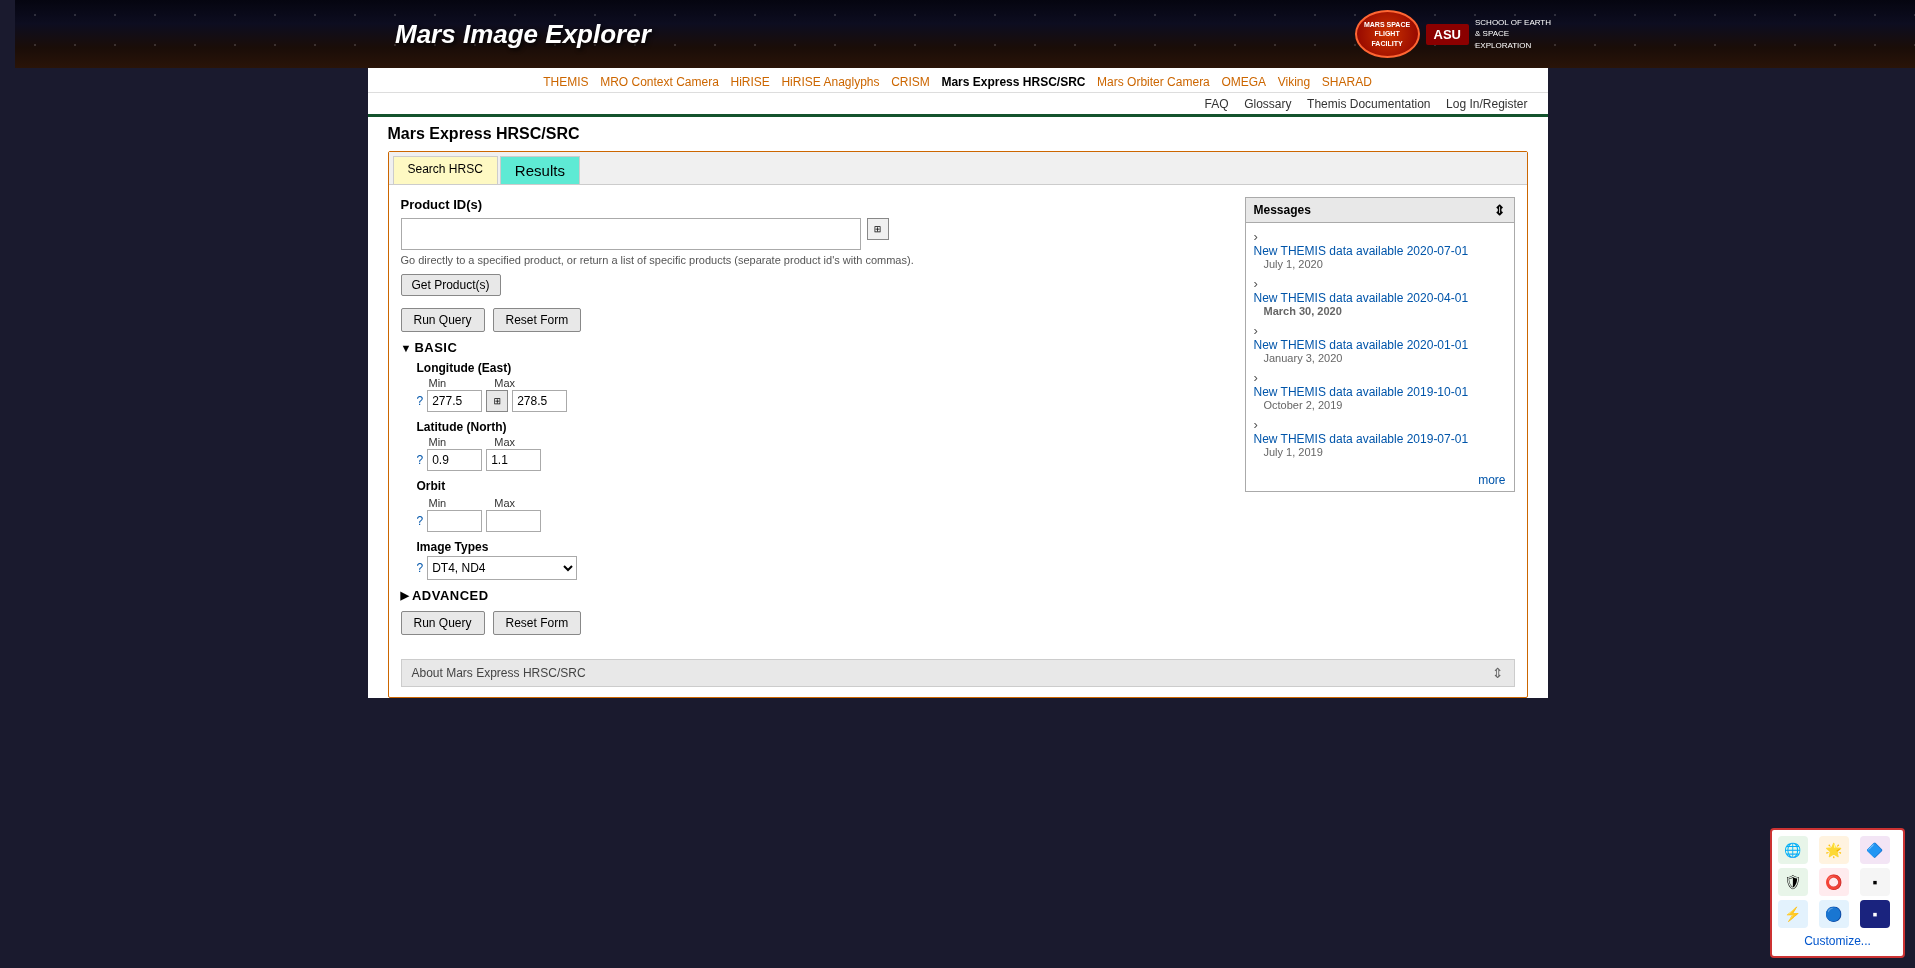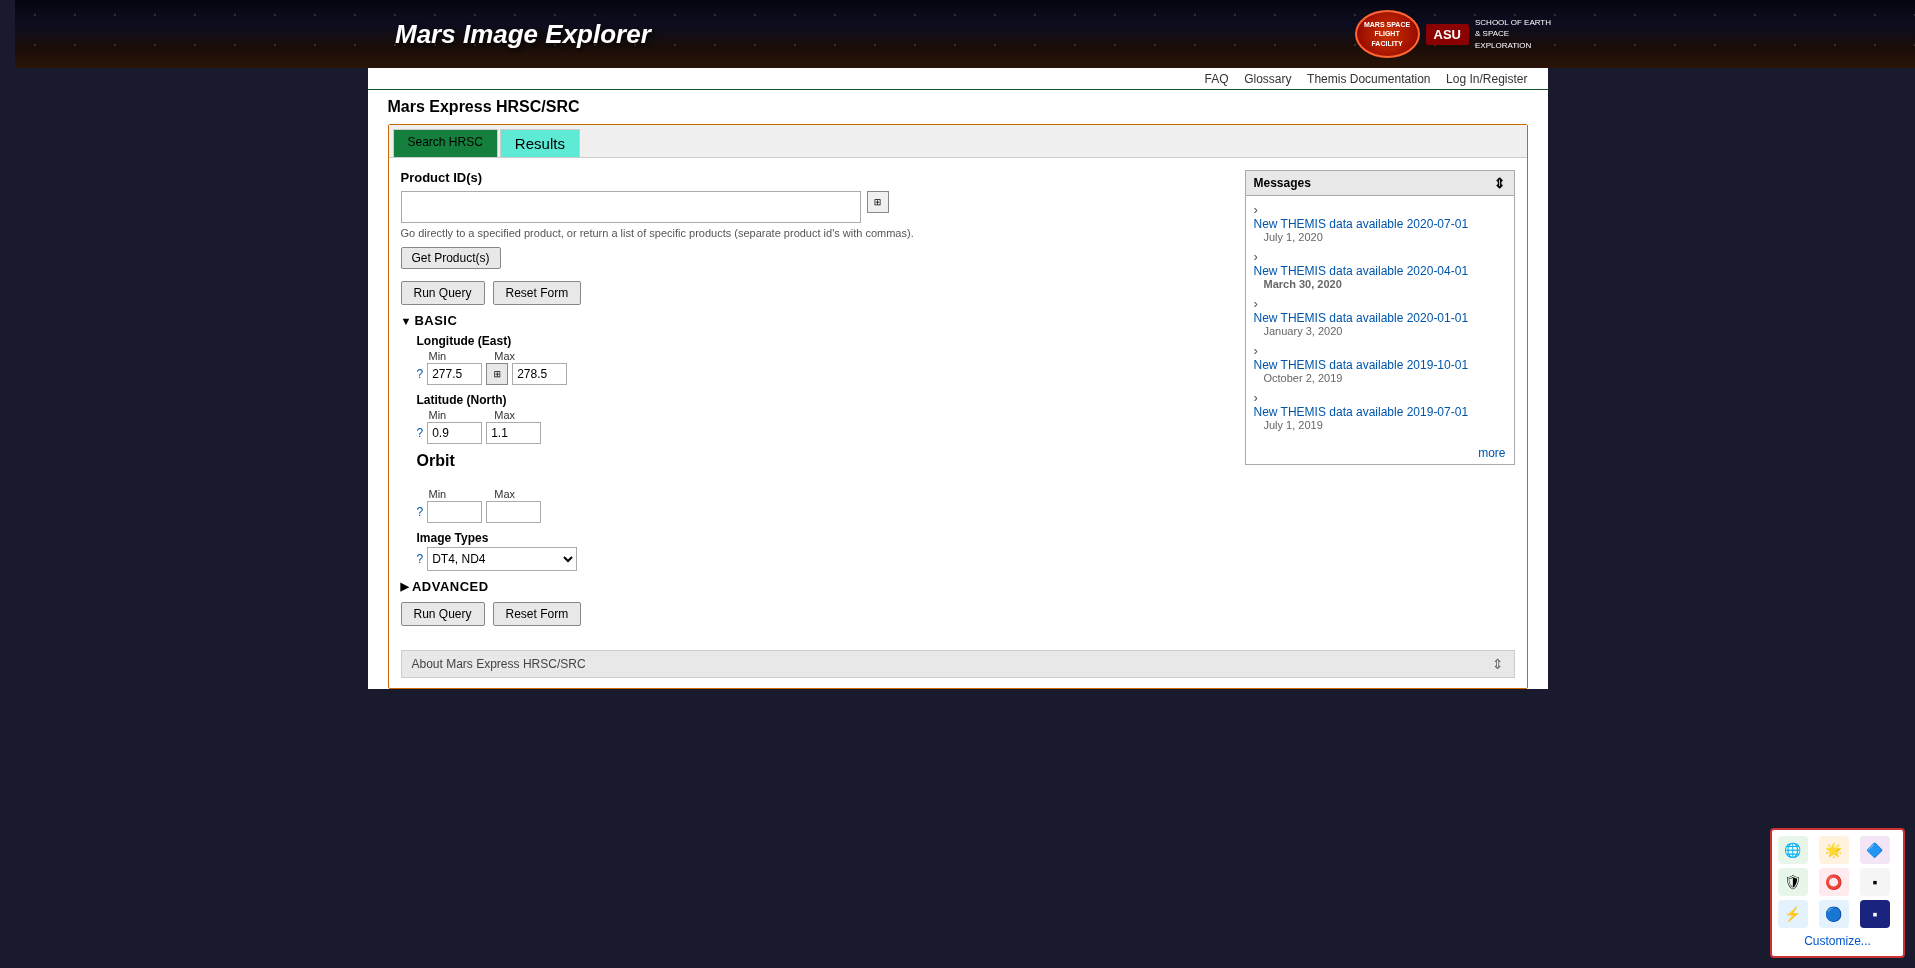--- a/index.html
+++ b/index.html
@@ -83,34 +83,46 @@
       <span>ASU</span>
     </div>
     <div style="color:#fff;font-size:8px;line-height:1.4;max-width:80px;">
       SCHOOL OF EARTH<br>&amp; SPACE EXPLORATION
     </div>
   </div>
 </div>
 
 <div style="background:#fff;max-width:1180px;margin:0 auto;">
 
-
-  <div class="sub-nav" style="text-align:right;padding:3px 20px;border-bottom:1px solid #14532d;">
+  <div class="nav-bar" style="background:#fff;padding:6px 0 3px 0;text-align:center;border-bottom:1px solid #ddd;">
+    <a style="color:#cc6600;text-decoration:none;font-size:12px;margin:0 4px;" href="#">THEMIS</a>
+    <a style="color:#cc6600;text-decoration:none;font-size:12px;margin:0 4px;" href="#">MRO Context Camera</a>
+    <a style="color:#cc6600;text-decoration:none;font-size:12px;margin:0 4px;" href="#">HiRISE</a>
+    <a style="color:#cc6600;text-decoration:none;font-size:12px;margin:0 4px;" href="#">HiRISE Anaglyphs</a>
+    <a style="color:#cc6600;text-decoration:none;font-size:12px;margin:0 4px;" href="#">CRISM</a>
+    <a style="color:#000;text-decoration:none;font-size:12px;margin:0 4px;font-weight:bold;" href="#">Mars Express HRSC/SRC</a>
+    <a style="color:#cc6600;text-decoration:none;font-size:12px;margin:0 4px;" href="#">Mars Orbiter Camera</a>
+    <a style="color:#cc6600;text-decoration:none;font-size:12px;margin:0 4px;" href="#">OMEGA</a>
+    <a style="color:#cc6600;text-decoration:none;font-size:12px;margin:0 4px;" href="#">Viking</a>
+    <a style="color:#cc6600;text-decoration:none;font-size:12px;margin:0 4px;" href="#">SHARAD</a>
+  </div>
+
+  <div class="sub-nav" style="text-align:right;padding:3px 20px;border-bottom:3px solid #14532d;">
     <a style="color:#333;text-decoration:none;font-size:12px;margin-left:12px;" href="#">FAQ</a>
     <a style="color:#333;text-decoration:none;font-size:12px;margin-left:12px;" href="#">Glossary</a>
     <a style="color:#333;text-decoration:none;font-size:12px;margin-left:12px;" href="#">Themis Documentation</a>
     <a style="color:#333;text-decoration:none;font-size:12px;margin-left:12px;" href="#">Log In/Register</a>
   </div>
 
   <div style="padding:8px 20px;font-size:16px;font-weight:bold;color:#000;">Mars Express HRSC/SRC</div>
 
   <div style="margin:0 20px 20px 20px;border:1px solid #cc6600;border-radius:2px;">
 
     <div style="display:flex;background:#f0f0f0;border-bottom:1px solid #ccc;">
-      <div style="padding:5px 14px;cursor:pointer;border:1px solid #ccc;border-bottom:none;font-size:12px;background:#15803d;margin-right:2px;margin-top:4px;margin-left:4px;">Search HRSC</div>
+      <div style="padding:5px 14px;cursor:pointer;border:1px solid #ccc;border-bottom:none;font-size:12px;background:#fef9c3;margin-right:2px;margin-top:4px;margin-left:4px;">Search HRSC</div>
       <div style="padding:5px 14px;cursor:pointer;border:1px solid #ccc;border-bottom:none;font-size:15px;background:#5eead4;margin-top:4px;">Results</div>
     </div>
 
     <div style="padding:12px;display:flex;gap:16px;">
 
       <div style="flex:1;">
 
         <div>
           <div style="font-size:13px;font-weight:bold;margin-bottom:6px;">Product ID(s)</div>
           <div style="display:flex;align-items:flex-start;gap:6px;">
@@ -157,21 +169,21 @@
                 <span style="font-size:11px;color:#333;">Max</span>
               </div>
               <div style="display:flex;align-items:center;gap:4px;">
                 <span style="color:#0055aa;font-size:12px;cursor:pointer;">?</span>
                 <input type="text" style="width: 55px; height: 22px; border: 1px solid rgb(170, 170, 170); padding: 2px 4px; font-size: 12px;" value="0.9">
                 <input type="text" style="width: 55px; height: 22px; border: 1px solid rgb(170, 170, 170); padding: 2px 4px; font-size: 12px;" value="1.1">
               </div>
             </div>
 
             <div style="margin-bottom:8px;">
-              <div style="font-size:16px;font-weight:bold;margin-bottom:18px;">Orbit</div>
+              <div style="font-size:12px;font-weight:bold;margin-bottom:4px;">Orbit</div>
               <div style="display:flex;align-items:center;gap:4px;margin-bottom:1px;">
                 <span style="font-size:11px;color:#333;margin-left:12px;">Min</span>
                 <span style="display:inline-block;width:40px;"></span>
                 <span style="font-size:11px;color:#333;">Max</span>
               </div>
               <div style="display:flex;align-items:center;gap:4px;">
                 <span style="color:#0055aa;font-size:12px;cursor:pointer;">?</span>
                 <input type="text" style="width: 55px; height: 22px; border: 1px solid rgb(170, 170, 170); padding: 2px 4px; font-size: 12px;">
                 <input type="text" style="width: 55px; height: 22px; border: 1px solid rgb(170, 170, 170); padding: 2px 4px; font-size: 12px;">
               </div>

